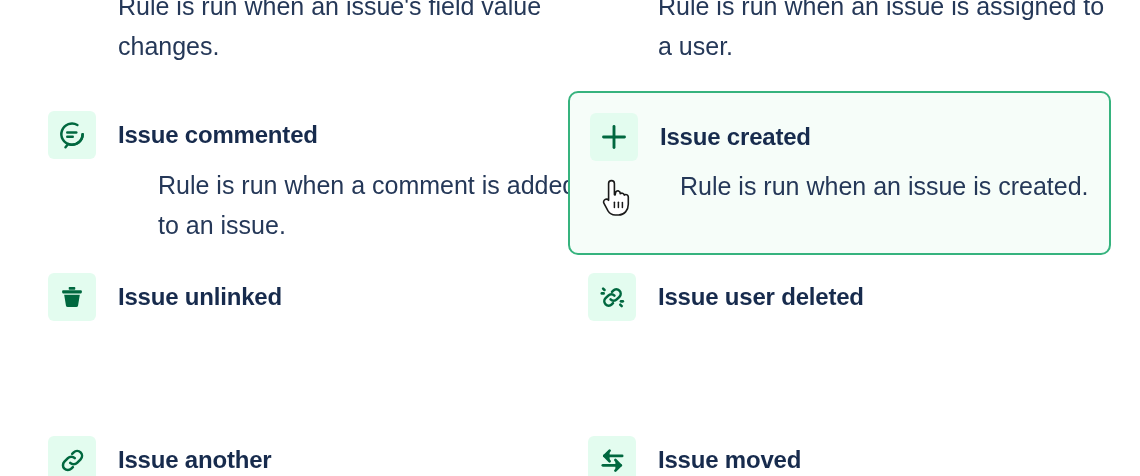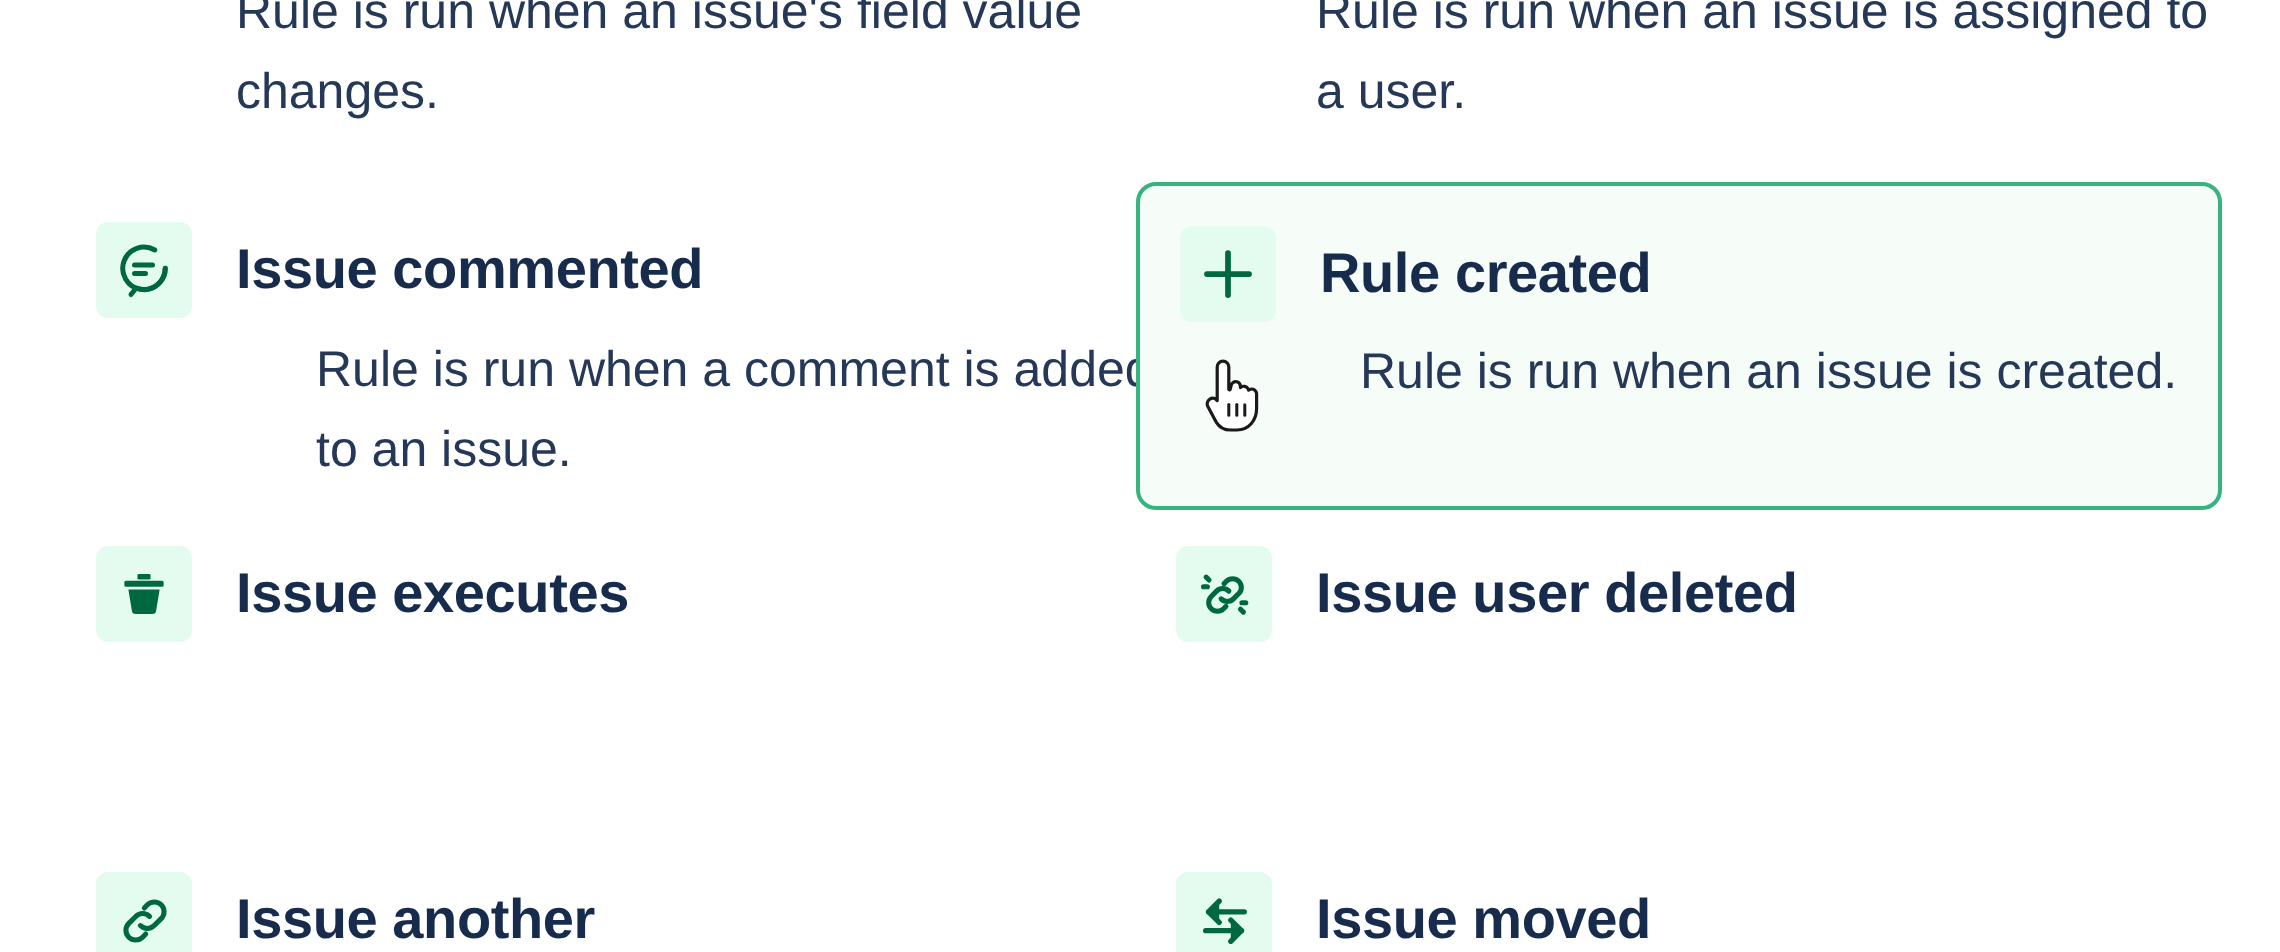--- a/index.html
+++ b/index.html
@@ -52,21 +52,21 @@
     border-radius: 6px;
     background: #e3fcef;
     display: flex;
     align-items: center;
     justify-content: center;
   }
   .icon-tile svg { display: block; }
 
   .trigger-title {
     margin-left: 22px;
-    font-size: 28px;
+    font-size: 24px;
     font-weight: 700;
     line-height: 30px;
     letter-spacing: -0.2px;
     color: #172b4d;
     white-space: nowrap;
   }
 
   .trigger-desc {
     margin-left: 110px;
     margin-top: 6px;
@@ -144,21 +144,21 @@
 
     <div class="trigger row-abs" style="top:273px;">
       <div class="trigger-head">
         <span class="icon-tile">
           <svg width="28" height="28" viewBox="0 0 24 24" fill="#00683f">
             <rect x="9.2" y="3.4" width="5.6" height="2.4" rx="0.6"></rect>
             <rect x="3.6" y="6.3" width="16.8" height="2.6" rx="0.7"></rect>
             <path d="M5.3 10.1h13.4l-1.5 9.1a1.6 1.6 0 0 1-1.6 1.4H8.4a1.6 1.6 0 0 1-1.6-1.4z"></path>
           </svg>
         </span>
-        <span class="trigger-title">Issue executes</span>
+        <span class="trigger-title">Issue unlinked</span>
       </div>
     </div>
 
     <div class="trigger row-abs" style="top:436px;">
       <div class="trigger-head">
         <span class="icon-tile">
           <svg width="29" height="29" viewBox="0 0 24 24" fill="none" stroke="#00683f" stroke-width="2.1" stroke-linecap="round" stroke-linejoin="round">
             <path d="M10.1 13.9a4 4 0 0 0 5.7 0l2.9-2.9a4 4 0 0 0-5.7-5.7l-1.3 1.3"></path>
             <path d="M13.9 10.1a4 4 0 0 0-5.7 0l-2.9 2.9a4 4 0 1 0 5.7 5.7l1.3-1.3"></path>
           </svg>
@@ -206,21 +206,21 @@
   </div>
 
   <div class="card-selected">
     <div class="trigger-head">
       <span class="icon-tile">
         <svg width="30" height="30" viewBox="0 0 24 24" fill="none" stroke="#00683f" stroke-width="2.3" stroke-linecap="round">
           <line x1="12" y1="3.6" x2="12" y2="20.4"></line>
           <line x1="3.6" y1="12" x2="20.4" y2="12"></line>
         </svg>
       </span>
-      <span class="trigger-title">Rule created</span>
+      <span class="trigger-title">Issue created</span>
     </div>
     <div class="trigger-desc">Rule is run when an issue is created.</div>
   </div>
 
   <div class="cursor">
     <svg width="34" height="42" viewBox="0 0 34 42">
       <path d="M10.5 2.6c1.6 0 2.9 1.3 2.9 2.9v11.1c0 .4.6.5.7.1l.5-2c.3-1.3 1.5-2.1 2.8-1.8
                1.1.3 1.8 1.2 1.8 2.3v.6c.1-.1.2-.2.4-.3 1.1-.7 2.6-.4 3.3.7.2.3.3.6.4.9
                .1-.1.3-.2.5-.3 1.2-.6 2.6-.1 3.2 1.1.2.4.3.8.3 1.2v7.2c0 6-4 10.7-9.7 10.7h-3.4
                c-3.1 0-5.6-1.5-7.2-4.1L3 25.4c-.8-1.3-.4-3 .9-3.8 1.1-.7 2.5-.5 3.4.4l.3.3V5.5

